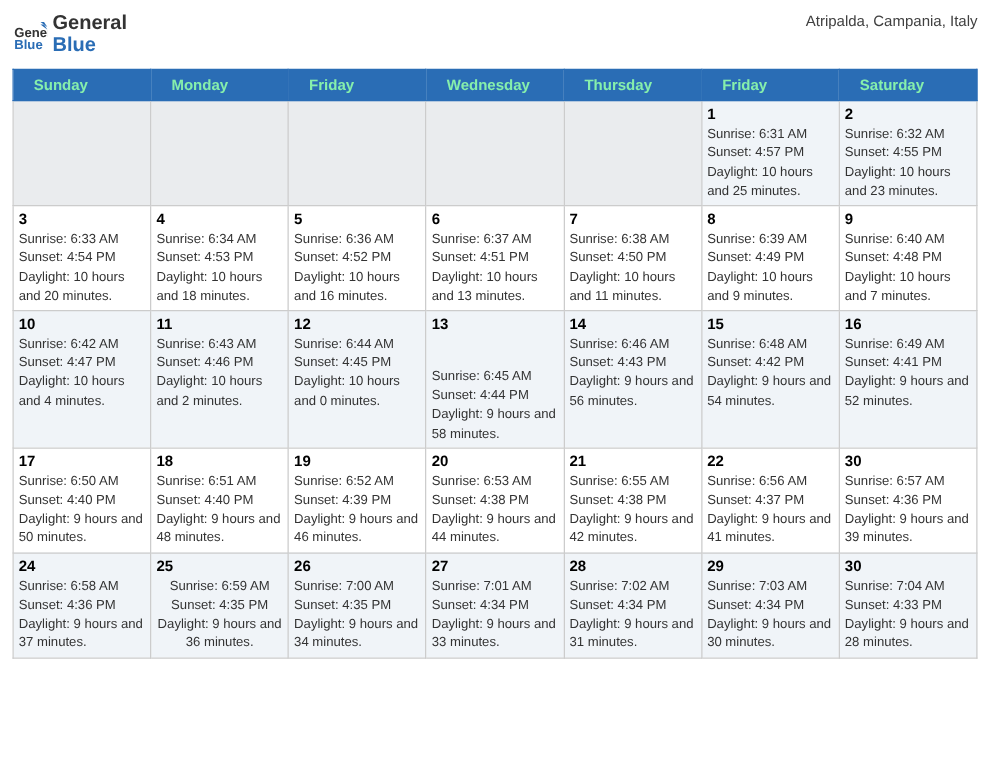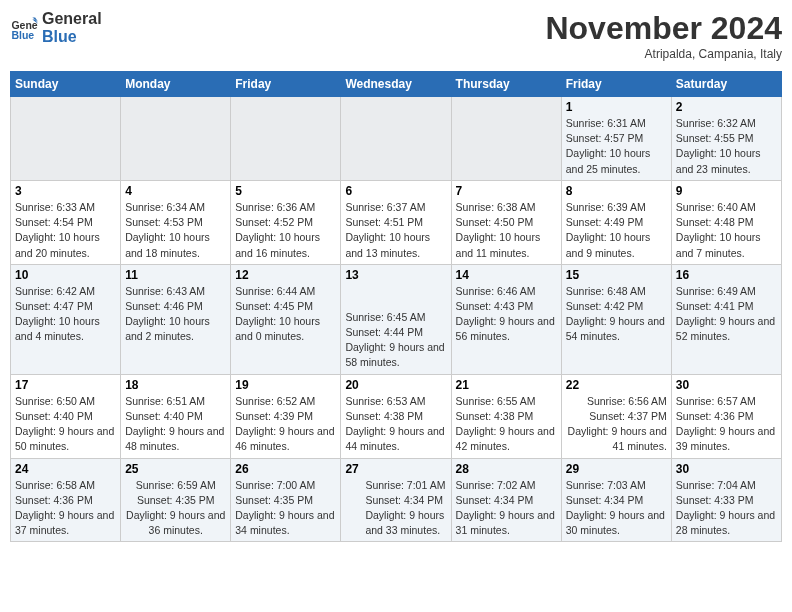--- a/index.html
+++ b/index.html
@@ -52,22 +52,22 @@
       font-size: 12px;
       color: #404040;
     }
     .calendar {
       width: 100%;
       border-collapse: collapse;
       font-size: 11px;
     }
     .calendar th {
       background: #2a6db5;
-      color: #ffffff;
-      padding: 5px 4px;
+      color: #86efac;
+      padding: 5px 16px;
       text-align: left;
       font-size: 12px;
       border: 1px solid #2a6db5;
     }
     .calendar td {
       border: 1px solid #ccc;
       vertical-align: top;
       padding: 3px 4px;
       width: calc(100% / 7);
       min-height: 75px;
@@ -104,21 +104,20 @@
       <text x="2" y="36" font-size="15" font-weight="bold" fill="#2a6db5" font-family="Arial">Blue</text>
       <polygon points="32,8 40,14 36,8" fill="#2a6db5"></polygon>
       <polygon points="36,5 44,11 40,5" fill="#2a6db5" transform="translate(-4,0)"></polygon>
     </svg>
     <div class="logo-text">
       <span class="logo-general">General</span>
       <span class="logo-blue">Blue</span>
     </div>
   </div>
   <div class="title-block">
-    <div class="month-title">November 2024</div>
     <div class="location-title">Atripalda, Campania, Italy</div>
   </div>
 </div>
 
 <table class="calendar">
   <thead>
     <tr>
     <th>Sunday</th>
         <th>Monday</th>
         <th>Friday</th>
@@ -262,21 +261,21 @@
 Daylight: 9 hours and 44 minutes.</div>
         </td>
         <td>
           <span class="day-num">21</span>
           <div class="day-info" style="white-space: pre-line;">Sunrise: 6:55 AM
 Sunset: 4:38 PM
 Daylight: 9 hours and 42 minutes.</div>
         </td>
         <td>
           <span class="day-num">22</span>
-          <div class="day-info" style="white-space: pre-line; text-align: right;">Sunrise: 6:56 AM
+          <div class="day-info" style="white-space: pre-line;">Sunrise: 6:56 AM
 Sunset: 4:37 PM
 Daylight: 9 hours and 41 minutes.</div>
         </td>
         <td>
           <span class="day-num">30</span>
           <div class="day-info" style="white-space: pre-line;">Sunrise: 6:57 AM
 Sunset: 4:36 PM
 Daylight: 9 hours and 39 minutes.</div>
         </td>
       </tr>
@@ -294,21 +293,21 @@
 Daylight: 9 hours and 36 minutes.</div>
         </td>
         <td>
           <span class="day-num">26</span>
           <div class="day-info" style="white-space: pre-line;">Sunrise: 7:00 AM
 Sunset: 4:35 PM
 Daylight: 9 hours and 34 minutes.</div>
         </td>
         <td>
           <span class="day-num">27</span>
-          <div class="day-info" style="white-space: pre-line; margin-left: 20px;">Sunrise: 7:01 AM
+          <div class="day-info" style="white-space: pre-line;">Sunrise: 7:01 AM
 Sunset: 4:34 PM
 Daylight: 9 hours and 33 minutes.</div>
         </td>
         <td>
           <span class="day-num">28</span>
           <div class="day-info" style="white-space: pre-line;">Sunrise: 7:02 AM
 Sunset: 4:34 PM
 Daylight: 9 hours and 31 minutes.</div>
         </td>
         <td>

